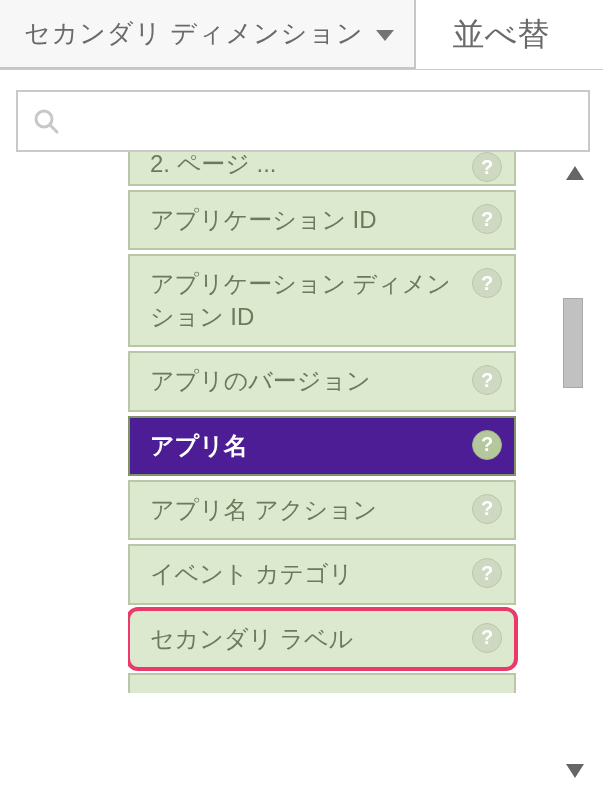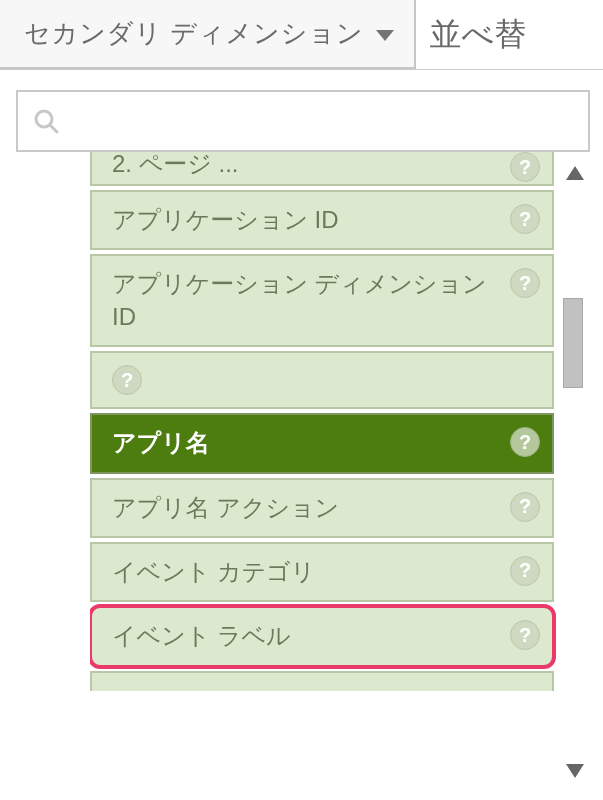--- a/index.html
+++ b/index.html
@@ -9,20 +9,21 @@
       width: 603px;
       height: 800px;
       overflow: hidden;
       position: relative;
     }
     .top-bar {
       display: flex;
       align-items: stretch;
       border-bottom: 1px solid #ccc;
       height: 70px;
+      gap: 23px;
     }
     .dropdown-button {
       display: flex;
       align-items: center;
       gap: 12px;
       padding: 0 20px 0 24px;
       border: 2px solid #c6c6c6;
       border-top: none;
       border-left: none;
       background: #f7f7f7;
@@ -67,20 +68,21 @@
       border: none;
       outline: none;
       flex: 1;
       font-size: 22px;
       background: transparent;
     }
     .list-area {
       display: flex;
       flex: 1;
       min-height: 0;
+      gap: 38px;
     }
     .list-left-gutter {
       width: 74px;
       flex: none;
     }
     .list-col {
       flex: 1;
       padding-right: 6px;
       overflow: hidden;
     }
@@ -100,21 +102,21 @@
     }
     .list-item.partial {
       border-top: none;
       padding-top: 0;
       padding-bottom: 10px;
       height: 34px;
       align-items: flex-start;
     }
     .list-item.partial .item-label { overflow: hidden; height: 28px; display:flex; align-items:flex-end;}
     .list-item.selected {
-      background: #4d7c0f;
+      background: #4c1d95;
       border-color: #7e9561;
       color: #fff;
       font-weight: bold;
     }
     .list-item.highlighted {
       outline: 4px solid #ea3a6a;
       outline-offset: -2px;
       border-radius: 10px;
     }
     .item-label {
@@ -215,36 +217,37 @@
         </div>
         <div class="list-item">
           <span class="item-label">アプリケーション ID</span>
           <span class="help-icon">?</span>
         </div>
         <div class="list-item">
           <span class="item-label">アプリケーション ディメンション ID</span>
           <span class="help-icon">?</span>
         </div>
         <div class="list-item">
+          <span class="item-label">アプリのバージョン</span>
           <span class="help-icon">?</span>
         </div>
         <div class="list-item selected">
           <span class="item-label">アプリ名</span>
           <span class="help-icon">?</span>
         </div>
         <div class="list-item">
           <span class="item-label">アプリ名 アクション</span>
           <span class="help-icon">?</span>
         </div>
         <div class="list-item">
           <span class="item-label">イベント カテゴリ</span>
           <span class="help-icon">?</span>
         </div>
         <div class="list-item highlighted">
-          <span class="item-label">イベント ラベル</span>
+          <span class="item-label">セカンダリ ラベル</span>
           <span class="help-icon">?</span>
         </div>
         <div class="bottom-partial"></div>
       </div>
     <div class="scrollbar">
       <div class="scroll-arrow">
         <svg width="18" height="14" viewBox="0 0 18 14">
             <polygon points="9,0 18,14 0,14" fill="#666"></polygon>
           </svg>
       </div>

